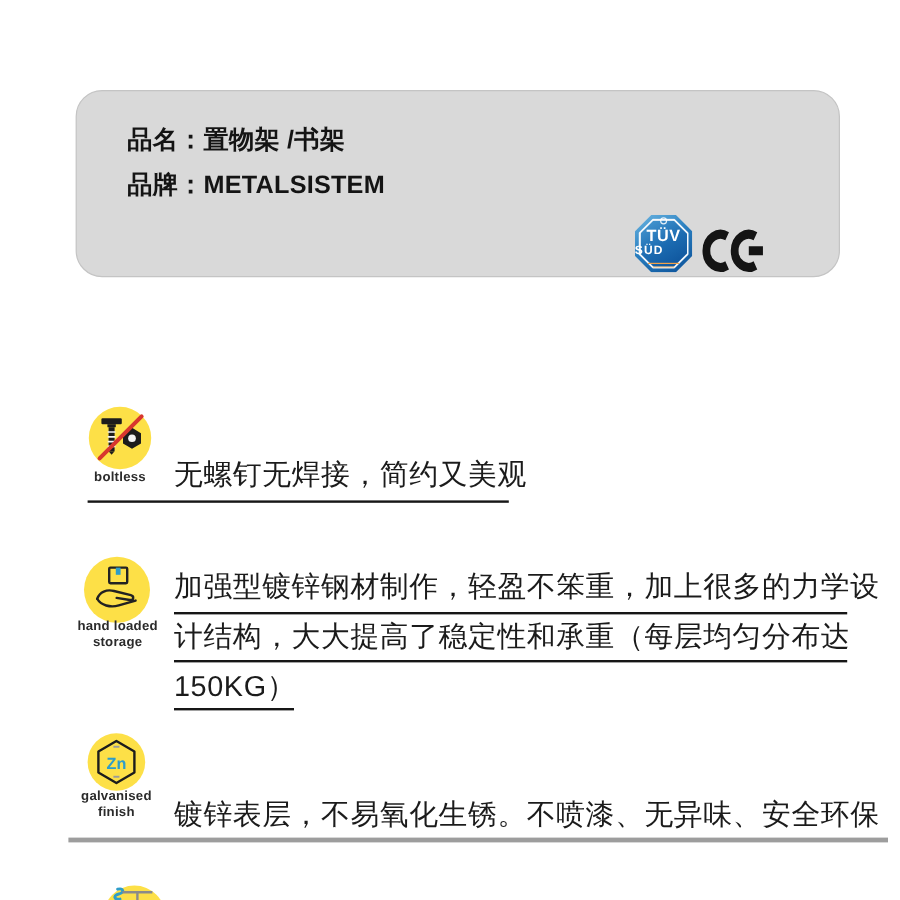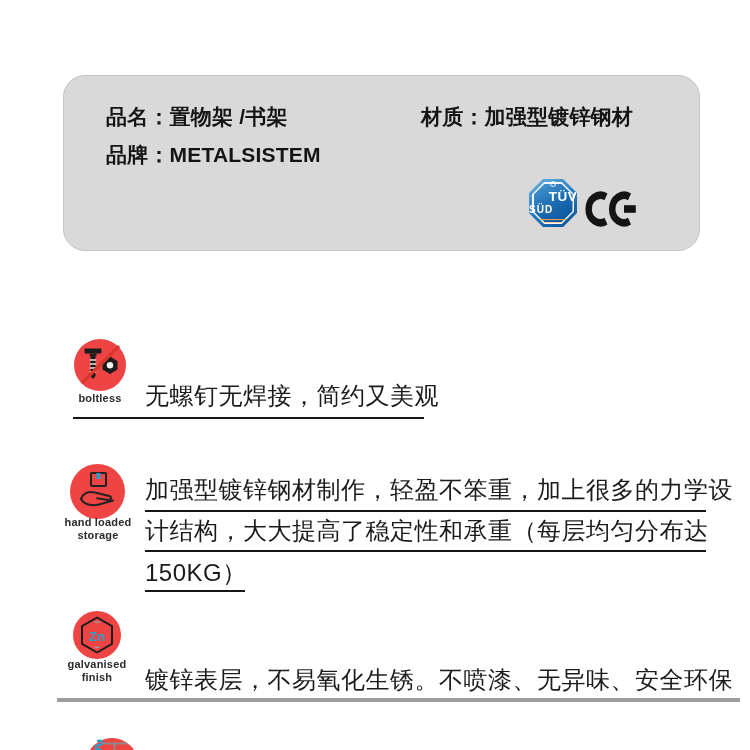--- a/index.html
+++ b/index.html
@@ -23,53 +23,50 @@
     font-size:21px;line-height:27px;font-weight:600;color:#141414;
     white-space:nowrap;letter-spacing:.2px;
   }
 
   
   .oct{clip-path:polygon(29% 0,71% 0,100% 29%,100% 71%,71% 100%,29% 100%,0 71%,0 29%);}
   .tuv-outer{width:48px;height:48px;background:linear-gradient(150deg,#6cb6e2 0%,#2a7fc0 45%,#0a4f97 100%);}
   .tuv-white{position:absolute;inset:3px;background:#f4f8fc;}
   .tuv-inner{position:absolute;inset:4.5px;background:linear-gradient(150deg,#4a9bd3 0%,#1c6cb2 50%,#0b4f97 100%);}
   .tuv-emblem{position:absolute;top:2px;left:50%;margin-left:-3px;width:6px;height:6px;border:1px solid rgba(255,255,255,.85);border-radius:50%;box-sizing:border-box;}
-  .tuv-l1{position:absolute;top:10px;left:0;width:100%;text-align:center;font-size:13.5px;font-weight:800;color:#ffffff;letter-spacing:.5px;padding-left:10px;}
+  .tuv-l1{position:absolute;top:10px;left:0;width:100%;text-align:center;font-size:13.5px;font-weight:800;color:#ffffff;letter-spacing:.5px;}
   .tuv-l2{position:absolute;top:25px;left:0;width:100%;text-align:left;font-size:10px;font-weight:700;color:#ffffff;letter-spacing:1px;}
   .tuv-dash1{position:absolute;bottom:7px;left:11px;width:26px;height:1.5px;background:#f0a24a;}
   .tuv-dash2{position:absolute;bottom:4px;left:15px;width:18px;height:1.5px;background:#f7c98e;}
 
   
-  .icon-circle{border-radius:50%;background:#ef4444;}
+  .icon-circle{border-radius:50%;background:#fde047;}
   .icon-label{
     font-size:11px;line-height:13px;font-weight:700;color:#2b2b2b;
     text-align:center;letter-spacing:.2px;
   }
   .feat-text{
     font-size:24px;line-height:28px;color:#1b1b1b;white-space:nowrap;
     letter-spacing:.5px;
   }
   .rule{background:#161616;}
   .rule-gray{background:#9d9d9d;}
 </style>
 </head>
 <body>
 
-<div class="card abs" style="left:63px;top:75px;width:637px;height:176px;">
+<div class="card abs" style="left:63px;top:75px;width:637px;height:156px;">
 
   <div class="field-row abs" style="left:42px;top:27px;">
     <span>品名：</span><span>置物架 /书架</span>
   </div>
   <div class="field-row abs" style="left:42px;top:65px;">
     <span>品牌：</span><span>METALSISTEM</span>
   </div>
 
-  <div class="field-row abs" style="left:357px;top:27px;">
-    <span>材质：</span><span>加强型镀锌钢材</span>
-  </div>
 
   <div class="abs tuv-outer oct" style="left:465px;top:103px;">
     <div class="tuv-white oct"></div>
     <div class="tuv-inner oct"></div>
     <div class="tuv-emblem"></div>
     <div class="tuv-l1">TÜV</div>
     <div class="tuv-l2">SÜD</div>
     <div class="tuv-dash1"></div>
     <div class="tuv-dash2"></div>
   </div>

